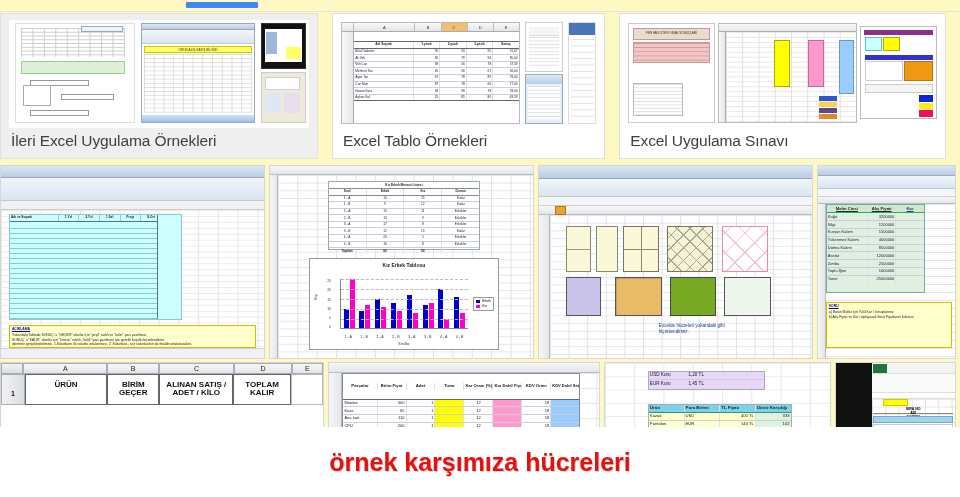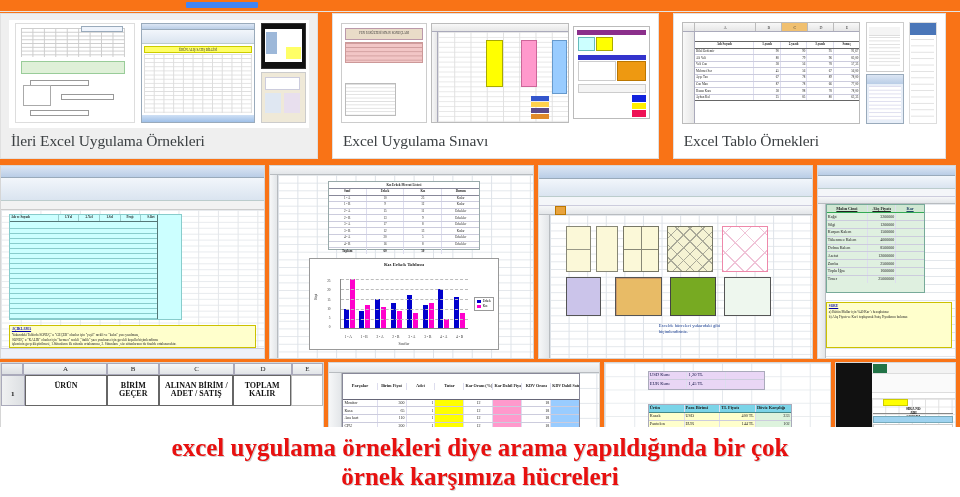--- a/index.html
+++ b/index.html
@@ -2,21 +2,21 @@
 <html><head>
 <meta charset="utf-8">
 <style>
   * { box-sizing: border-box; margin: 0; padding: 0; }
   html, body {
     width: 960px; height: 497px;
     overflow: hidden;
     background: #ffffff;
     font-family: "Liberation Sans", sans-serif;
   }
-  .page { position: relative; width: 960px; height: 497px; background:#f97316;font-family:Liberation Serif, serif; }
+  .page { position: relative; width: 960px; height: 497px; background:#fef9c3; }
 
   
   .tab-indicator {
     position:absolute; left:186px; top:2px; width:72px; height:6px;
     background:#4285f4; border-radius:1px;
   }
   .top-rule {
     position:absolute; left:0; top:11px; width:960px; height:1px; background:#e4e4e4;
   }
 
@@ -157,20 +157,116 @@
         </div>
         <div class="blk" style="left:84%;top:48%;width:15%;height:47%;background:#efe9d8;border:1px solid #ccc;">
           <div class="blk" style="left:8%;top:8%;width:80%;height:28%;background:#fff;border:1px solid #ccd;"></div>
           <div class="blk" style="left:8%;top:42%;width:36%;height:40%;background:#dfe7f2;"></div>
           <div class="blk" style="left:52%;top:42%;width:36%;height:40%;background:#e8dfee;"></div>
         </div>
       </div>
       <div class="card-title">İleri Excel Uygulama Örnekleri</div>
     </div>
 
+    <div class="card c2">
+      <div class="card-thumb">
+        <div class="blk" style="left:0;top:2%;width:70%;height:94%;background:#fff;border:1px solid #bbb;">
+
+          <div class="blk" style="left:0;top:0;width:100%;height:9%;display:flex;background:linear-gradient(#f8f8f8,#e6e6e6);border-bottom:1px solid #aab;">
+            <div style="width:7%;border-right:1px solid #bbb;"></div>
+            <div style="flex:2.4;text-align:center;font-size:4px;line-height:2.3;border-right:1px solid #bbb;color:#333;">A</div>
+            <div style="flex:1;text-align:center;font-size:4px;line-height:2.3;border-right:1px solid #bbb;color:#333;">B</div>
+            <div style="flex:1;text-align:center;font-size:4px;line-height:2.3;border-right:1px solid #bbb;color:#333;background:#f0c070;">C</div>
+            <div style="flex:1;text-align:center;font-size:4px;line-height:2.3;border-right:1px solid #bbb;color:#333;">D</div>
+            <div style="flex:1;text-align:center;font-size:4px;line-height:2.3;color:#333;">E</div>
+          </div>
+          <div class="blk" style="left:0;top:9%;width:7%;height:91%;background:linear-gradient(to right,#f8f8f8,#e6e6e6);border-right:1px solid #aab;"></div>
+          <div class="minitable" style="left:7%;top:18%;width:93%;height:74%;border:none;">
+            <div class="mh" style="border-bottom:1px solid #666;border-top:1px solid #666;">
+              <div class="mc" style="flex:2.4;text-align:center;">Adı Soyadı</div>
+              <div class="mc" style="text-align:center;">1.yazılı</div>
+              <div class="mc" style="text-align:center;">2.yazılı</div>
+              <div class="mc" style="text-align:center;">3.yazılı</div>
+              <div class="mc" style="text-align:center;border-right:none;">Sonuç</div>
+            </div>
+            <div class="mr">
+                <div class="mc" style="flex:2.4">Bilal Özdemir</div>
+                <div class="mc" style="text-align:right">90</div>
+                <div class="mc" style="text-align:right">90</div>
+                <div class="mc" style="text-align:right">95</div>
+                <div class="mc" style="text-align:right;border-right:none">91,67</div>
+              </div>
+            <div class="mr">
+                <div class="mc" style="flex:2.4">Ali Veli</div>
+                <div class="mc" style="text-align:right">80</div>
+                <div class="mc" style="text-align:right">79</div>
+                <div class="mc" style="text-align:right">96</div>
+                <div class="mc" style="text-align:right;border-right:none">85,00</div>
+              </div>
+            <div class="mr">
+                <div class="mc" style="flex:2.4">Veli Can</div>
+                <div class="mc" style="text-align:right">38</div>
+                <div class="mc" style="text-align:right">56</div>
+                <div class="mc" style="text-align:right">78</div>
+                <div class="mc" style="text-align:right;border-right:none">57,33</div>
+              </div>
+            <div class="mr">
+                <div class="mc" style="flex:2.4">Mehmet Sar</div>
+                <div class="mc" style="text-align:right">45</div>
+                <div class="mc" style="text-align:right">56</div>
+                <div class="mc" style="text-align:right">67</div>
+                <div class="mc" style="text-align:right;border-right:none">56,00</div>
+              </div>
+            <div class="mr">
+                <div class="mc" style="flex:2.4">Ayşe Tan</div>
+                <div class="mc" style="text-align:right">67</div>
+                <div class="mc" style="text-align:right">78</div>
+                <div class="mc" style="text-align:right">89</div>
+                <div class="mc" style="text-align:right;border-right:none">78,00</div>
+              </div>
+            <div class="mr">
+                <div class="mc" style="flex:2.4">Can Man</div>
+                <div class="mc" style="text-align:right">87</div>
+                <div class="mc" style="text-align:right">78</div>
+                <div class="mc" style="text-align:right">66</div>
+                <div class="mc" style="text-align:right;border-right:none">77,00</div>
+              </div>
+            <div class="mr">
+                <div class="mc" style="flex:2.4">Hasan Kara</div>
+                <div class="mc" style="text-align:right">58</div>
+                <div class="mc" style="text-align:right">98</div>
+                <div class="mc" style="text-align:right">78</div>
+                <div class="mc" style="text-align:right;border-right:none">78,00</div>
+              </div>
+            <div class="mr" style="border-bottom:1px solid #666">
+                <div class="mc" style="flex:2.4">Ayhan Kal</div>
+                <div class="mc" style="text-align:right">25</div>
+                <div class="mc" style="text-align:right">85</div>
+                <div class="mc" style="text-align:right">80</div>
+                <div class="mc" style="text-align:right;border-right:none">63,33</div>
+              </div>
+          </div>
+        </div>
+
+        <div class="blk" style="left:72%;top:2%;width:15%;height:46%;background:#fff;border:1px solid #ccc;">
+          <div class="blk" style="left:8%;top:8%;width:84%;height:18%;background:#f4f4f4;border-bottom:1px solid #ddd;"></div>
+          <div class="blk" style="left:8%;top:30%;width:84%;height:60%;background-image:linear-gradient(to bottom,#ddd 1px,transparent 1px);background-size:100% 12%;"></div>
+        </div>
+        <div class="blk" style="left:72%;top:50%;width:15%;height:46%;background:#e7eef8;border:1px solid #9ab;">
+          <div class="blk" style="left:0;top:0;width:100%;height:18%;background:linear-gradient(#dce6f4,#b9cde6);"></div>
+          <div class="blk" style="left:6%;top:24%;width:88%;height:70%;background:#fff;background-image:linear-gradient(to bottom,#dde 1px,transparent 1px);background-size:100% 11%;"></div>
+        </div>
+        <div class="blk" style="left:89%;top:2%;width:11%;height:94%;background:#fff;border:1px solid #ddd;">
+          <div class="blk" style="left:0;top:0;width:100%;height:12%;background:#4a76b8;"></div>
+          <div class="blk" style="left:6%;top:16%;width:88%;height:80%;background-image:linear-gradient(to bottom,#e0e0e0 1px,transparent 1px);background-size:100% 8%;"></div>
+        </div>
+      </div>
+      <div class="card-title">Excel Tablo Örnekleri</div>
+    </div>
+
     <div class="card c3">
       <div class="card-thumb">
 
         <div class="blk" style="left:0;top:3%;width:28%;height:92%;background:#fff;border:1px solid #ccc;">
           <div class="blk" style="left:4%;top:4%;width:92%;height:12%;background:#e9dcc8;border:1px solid #b9a;font-size:3px;text-align:center;color:#333;line-height:3.2;">FEN FAKÜLTESİ SINAV SONUÇLARI</div>
           <div class="blk" style="left:4%;top:18%;width:92%;height:22%;background:#f2c6c6;border:1px solid #c99;background-image:linear-gradient(to bottom,#c99 1px,transparent 1px);background-size:100% 22%;"></div>
           <div class="blk" style="left:4%;top:44%;width:92%;height:14%;"></div>
           <div class="blk" style="left:4%;top:60%;width:60%;height:34%;border:1px solid #bbb;background-image:linear-gradient(to bottom,#ddd 1px,transparent 1px);background-size:100% 11%;"></div>
         </div>
 
@@ -194,116 +290,20 @@
           <div class="blk" style="left:6%;top:30%;width:90%;height:6%;background:#3333cc;"></div>
           <div class="blk" style="left:6%;top:37%;width:50%;height:22%;background:#fff;border:1px solid #ccc;"></div>
           <div class="blk" style="left:58%;top:37%;width:38%;height:22%;background:#ee9911;border:1px solid #b70;"></div>
           <div class="blk" style="left:6%;top:62%;width:90%;height:10%;background:#f4f4f4;border:1px solid #ccc;"></div>
           <div class="blk" style="left:78%;top:74%;width:18%;height:8%;background:#1122dd;"></div>
           <div class="blk" style="left:78%;top:83%;width:18%;height:7%;background:#ffee00;"></div>
           <div class="blk" style="left:78%;top:91%;width:18%;height:7%;background:#ee1155;"></div>
         </div>
       </div>
       <div class="card-title">Excel Uygulama Sınavı</div>
-    </div>
-
-    <div class="card c2">
-      <div class="card-thumb">
-        <div class="blk" style="left:0;top:2%;width:70%;height:94%;background:#fff;border:1px solid #bbb;">
-
-          <div class="blk" style="left:0;top:0;width:100%;height:9%;display:flex;background:linear-gradient(#f8f8f8,#e6e6e6);border-bottom:1px solid #aab;">
-            <div style="width:7%;border-right:1px solid #bbb;"></div>
-            <div style="flex:2.4;text-align:center;font-size:4px;line-height:2.3;border-right:1px solid #bbb;color:#333;">A</div>
-            <div style="flex:1;text-align:center;font-size:4px;line-height:2.3;border-right:1px solid #bbb;color:#333;">B</div>
-            <div style="flex:1;text-align:center;font-size:4px;line-height:2.3;border-right:1px solid #bbb;color:#333;background:#f0c070;">C</div>
-            <div style="flex:1;text-align:center;font-size:4px;line-height:2.3;border-right:1px solid #bbb;color:#333;">D</div>
-            <div style="flex:1;text-align:center;font-size:4px;line-height:2.3;color:#333;">E</div>
-          </div>
-          <div class="blk" style="left:0;top:9%;width:7%;height:91%;background:linear-gradient(to right,#f8f8f8,#e6e6e6);border-right:1px solid #aab;"></div>
-          <div class="minitable" style="left:7%;top:18%;width:93%;height:74%;border:none;">
-            <div class="mh" style="border-bottom:1px solid #666;border-top:1px solid #666;">
-              <div class="mc" style="flex:2.4;text-align:center;">Adı Soyadı</div>
-              <div class="mc" style="text-align:center;">1.yazılı</div>
-              <div class="mc" style="text-align:center;">2.yazılı</div>
-              <div class="mc" style="text-align:center;">3.yazılı</div>
-              <div class="mc" style="text-align:center;border-right:none;">Sonuç</div>
-            </div>
-            <div class="mr">
-                <div class="mc" style="flex:2.4">Bilal Özdemir</div>
-                <div class="mc" style="text-align:right">90</div>
-                <div class="mc" style="text-align:right">90</div>
-                <div class="mc" style="text-align:right">95</div>
-                <div class="mc" style="text-align:right;border-right:none">91,67</div>
-              </div>
-            <div class="mr">
-                <div class="mc" style="flex:2.4">Ali Veli</div>
-                <div class="mc" style="text-align:right">80</div>
-                <div class="mc" style="text-align:right">79</div>
-                <div class="mc" style="text-align:right">96</div>
-                <div class="mc" style="text-align:right;border-right:none">85,00</div>
-              </div>
-            <div class="mr">
-                <div class="mc" style="flex:2.4">Veli Can</div>
-                <div class="mc" style="text-align:right">38</div>
-                <div class="mc" style="text-align:right">56</div>
-                <div class="mc" style="text-align:right">78</div>
-                <div class="mc" style="text-align:right;border-right:none">57,33</div>
-              </div>
-            <div class="mr">
-                <div class="mc" style="flex:2.4">Mehmet Sar</div>
-                <div class="mc" style="text-align:right">45</div>
-                <div class="mc" style="text-align:right">56</div>
-                <div class="mc" style="text-align:right">67</div>
-                <div class="mc" style="text-align:right;border-right:none">56,00</div>
-              </div>
-            <div class="mr">
-                <div class="mc" style="flex:2.4">Ayşe Tan</div>
-                <div class="mc" style="text-align:right">67</div>
-                <div class="mc" style="text-align:right">78</div>
-                <div class="mc" style="text-align:right">89</div>
-                <div class="mc" style="text-align:right;border-right:none">78,00</div>
-              </div>
-            <div class="mr">
-                <div class="mc" style="flex:2.4">Can Man</div>
-                <div class="mc" style="text-align:right">87</div>
-                <div class="mc" style="text-align:right">78</div>
-                <div class="mc" style="text-align:right">66</div>
-                <div class="mc" style="text-align:right;border-right:none">77,00</div>
-              </div>
-            <div class="mr">
-                <div class="mc" style="flex:2.4">Hasan Kara</div>
-                <div class="mc" style="text-align:right">58</div>
-                <div class="mc" style="text-align:right">98</div>
-                <div class="mc" style="text-align:right">78</div>
-                <div class="mc" style="text-align:right;border-right:none">78,00</div>
-              </div>
-            <div class="mr" style="border-bottom:1px solid #666">
-                <div class="mc" style="flex:2.4">Ayhan Kal</div>
-                <div class="mc" style="text-align:right">25</div>
-                <div class="mc" style="text-align:right">85</div>
-                <div class="mc" style="text-align:right">80</div>
-                <div class="mc" style="text-align:right;border-right:none">63,33</div>
-              </div>
-          </div>
-        </div>
-
-        <div class="blk" style="left:72%;top:2%;width:15%;height:46%;background:#fff;border:1px solid #ccc;">
-          <div class="blk" style="left:8%;top:8%;width:84%;height:18%;background:#f4f4f4;border-bottom:1px solid #ddd;"></div>
-          <div class="blk" style="left:8%;top:30%;width:84%;height:60%;background-image:linear-gradient(to bottom,#ddd 1px,transparent 1px);background-size:100% 12%;"></div>
-        </div>
-        <div class="blk" style="left:72%;top:50%;width:15%;height:46%;background:#e7eef8;border:1px solid #9ab;">
-          <div class="blk" style="left:0;top:0;width:100%;height:18%;background:linear-gradient(#dce6f4,#b9cde6);"></div>
-          <div class="blk" style="left:6%;top:24%;width:88%;height:70%;background:#fff;background-image:linear-gradient(to bottom,#dde 1px,transparent 1px);background-size:100% 11%;"></div>
-        </div>
-        <div class="blk" style="left:89%;top:2%;width:11%;height:94%;background:#fff;border:1px solid #ddd;">
-          <div class="blk" style="left:0;top:0;width:100%;height:12%;background:#4a76b8;"></div>
-          <div class="blk" style="left:6%;top:16%;width:88%;height:80%;background-image:linear-gradient(to bottom,#e0e0e0 1px,transparent 1px);background-size:100% 8%;"></div>
-        </div>
-      </div>
-      <div class="card-title">Excel Tablo Örnekleri</div>
     </div>
   </div>
 
   <div class="thumbs-row row2">
 
     <div class="thumb" style="width:266px;">
       <div class="xl">
         <div class="xl-ribbon" style="height:6%"></div>
         <div class="xl-ribbon2" style="top:6%;height:12%"></div>
         <div class="blk" style="left:0;top:18%;width:100%;height:5%;background:#f2f2f2;border-bottom:1px solid #ccc;"></div>
@@ -593,21 +593,21 @@
           <div class="colletter" style="flex:1.4;">A</div>
           <div class="colletter" style="flex:0.85;">B</div>
           <div class="colletter" style="flex:1.25;">C</div>
           <div class="colletter" style="flex:0.95;">D</div>
           <div class="colletter" style="flex:0.5;">E</div>
         </div>
         <div class="cellrow">
           <div class="cell" style="flex:0.35;display:flex;align-items:flex-end;justify-content:center;font-size:7px;background:linear-gradient(to right,#f0f1f2,#dcdfe2);border-color:#aab;">1</div>
           <div class="cell" style="flex:1.4;">ÜRÜN</div>
           <div class="cell" style="flex:0.85;">BİRİM GEÇER</div>
-          <div class="cell" style="flex:1.25;">ALINAN BİRİM / ADET / SATIŞ</div>
+          <div class="cell" style="flex:1.25;">ALINAN SATIŞ / ADET / KİLO</div>
           <div class="cell" style="flex:0.95;">TOPLAM KALIR</div>
           <div class="cell" style="flex:0.5;border-color:#bbb;"></div>
         </div>
       </div>
     </div>
 
     <div class="thumb" style="width:274px;">
       <div class="xl">
         <div class="xl-colhdr" style="top:0;height:13%;"></div>
         <div class="xl-rowhdr" style="top:13%;width:5%;"></div>
@@ -719,17 +719,16 @@
           <div class="mc" style="font-size:3.6px;font-weight:bold;text-align:center;">SOYADI</div>
           <div class="mc" style="font-size:3.6px;font-weight:bold;text-align:center;border-right:none;">1. NOT</div>
         </div>
         <div class="blk" style="left:2%;top:68%;width:96%;height:9%;background:#9fd3f0;border:1px solid #7ab;"></div>
         <div class="blk" style="left:2%;top:78%;width:96%;height:9%;background:#fff;border:1px solid #ccc;"></div>
       </div>
     </div>
   </div>
 
   <div class="caption">
-    <div>excel uygulama örnekleri diye arama yapıldığında bir çok</div>
     <div>örnek karşımıza hücreleri</div>
   </div>
 
 </div>
 
 </body></html>

